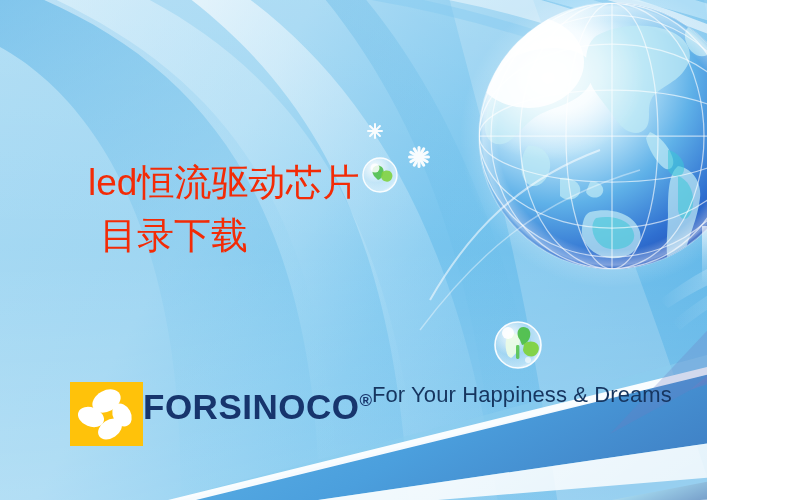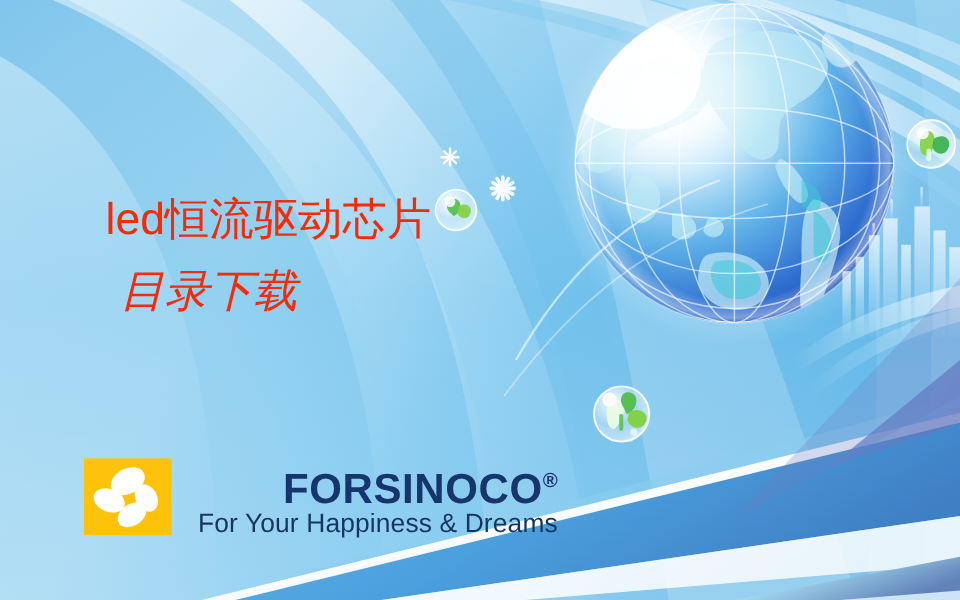--- a/index.html
+++ b/index.html
@@ -6,21 +6,21 @@
   html, body {
     margin: 0;
     padding: 0;
     background: #ffffff;
   }
   body {
     font-family: "Liberation Sans", sans-serif;
   }
   #banner {
     position: relative;
-    width: 800px;
+    width: 707px;
     height: 500px;
     overflow: hidden;
     background: #bef264;
   }
   #banner svg.layer {
     position: absolute;
     left: 0;
     top: 0;
     width: 800px;
     height: 500px;
@@ -38,48 +38,47 @@
   #headline .hl-line {
     color: #f32b06;
     font-family: "Liberation Sans", "DejaVu Sans", sans-serif;
     font-size: 37px;
     font-weight: 400;
     letter-spacing: 0px;
     white-space: nowrap;
     display: block;
   }
   #headline .hl-line.l2 {
-    margin-top: 23px;
+    margin-top: 16px;
     padding-left: 12px;
-    font-style: italic;
   }
 
   
   #logo {
     position: absolute;
     left: 70px;
     top: 382px;
     z-index: 40;
     display: flex;
     align-items: flex-start;
   }
   #logo-mark {
     width: 73px;
     height: 64px;
     background: #ffc20a;
     flex: 0 0 auto;
     position: relative;
   }
   #logo-mark svg { display: block; }
   #logo-text {
-    margin-left: 22px;
+    margin-left: 0;
     padding-top: 2px;
     display: flex;
-    flex-direction: column;
-    align-items: flex-end;
+    flex-direction: row;
+    align-items: flex-start;
   }
   #logo-wordmark {
     color: #17356d;
     font-family: "Liberation Sans", sans-serif;
     font-weight: bold;
     font-size: 35px;
     line-height: 34px;
     letter-spacing: 0.5px;
     white-space: nowrap;
     position: relative;

